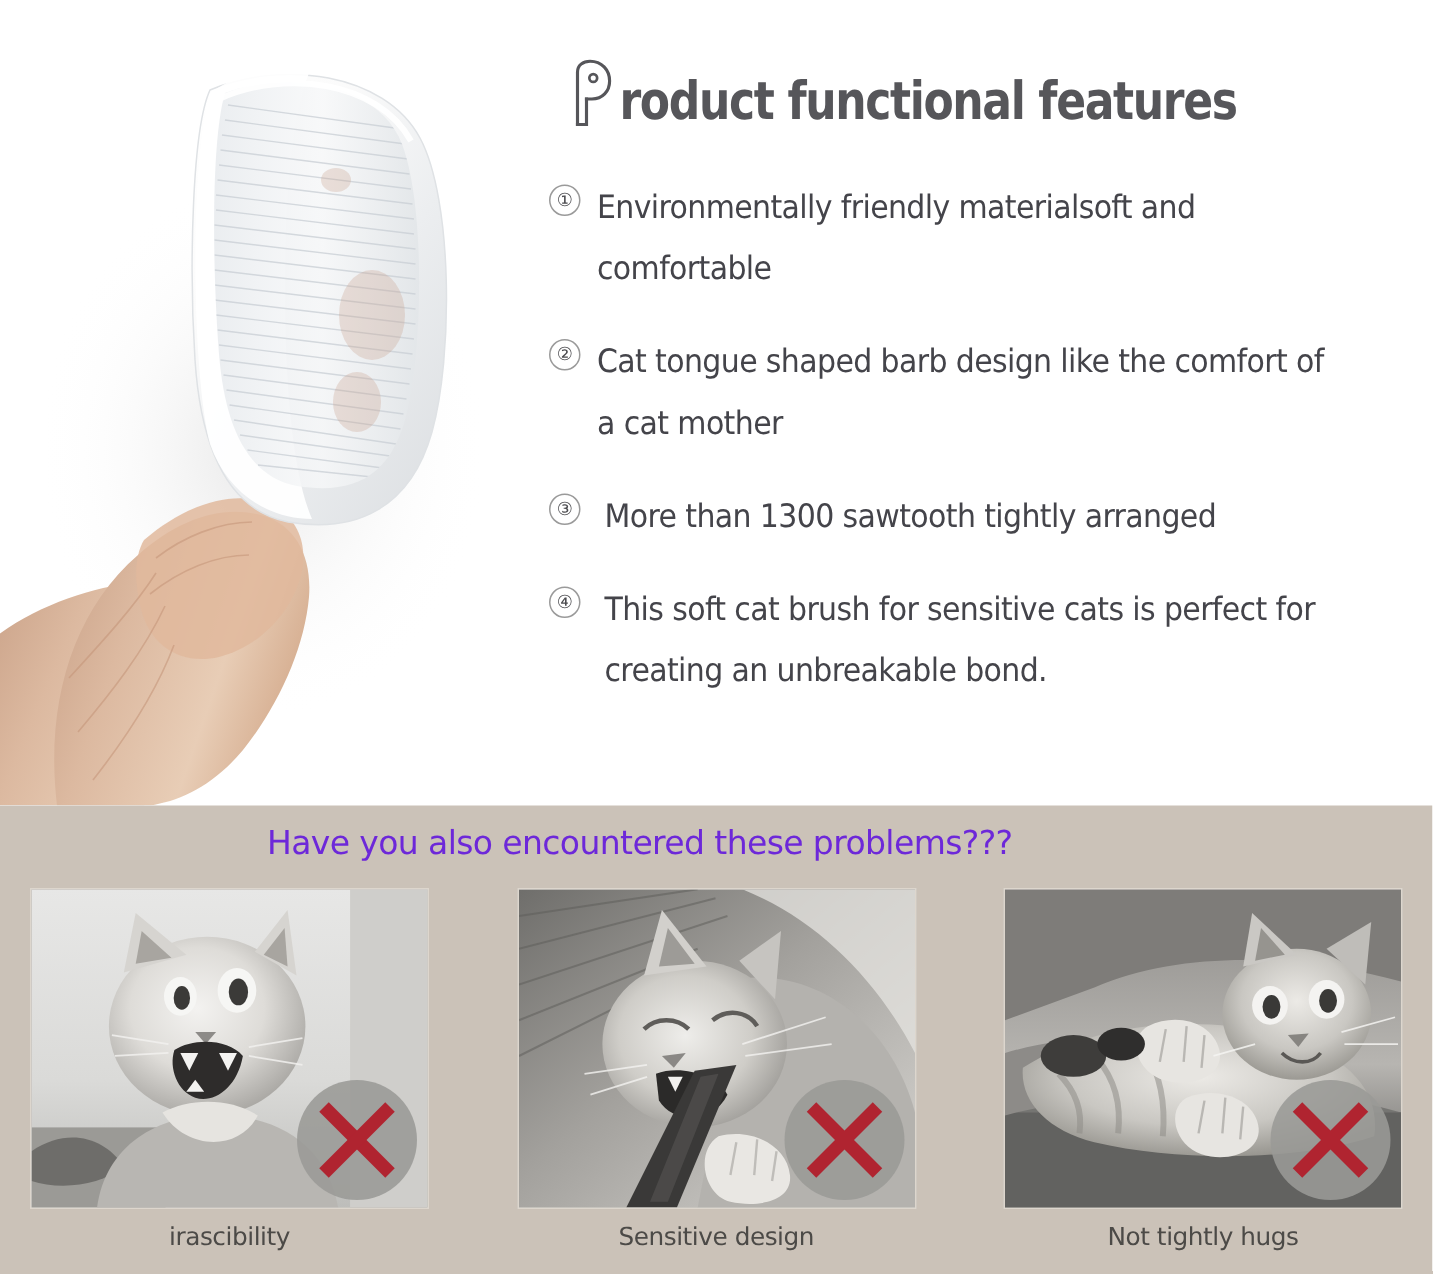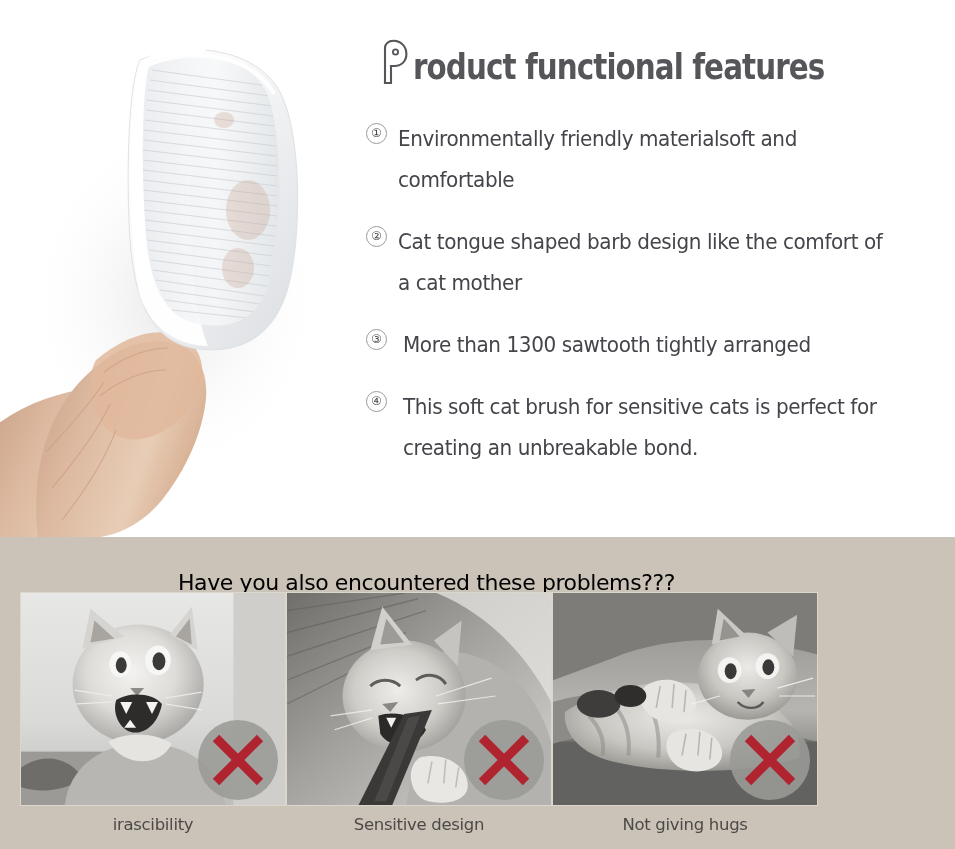--- a/index.html
+++ b/index.html
@@ -116,31 +116,30 @@
     background: #cbc2b8;
   }
   .problems-heading {
     position: absolute;
     left: 0; top: 13px;
     width: 853px;
     text-align: center;
     font-family: "DejaVu Sans", sans-serif;
     font-size: 22px;
     letter-spacing: -0.4px;
-    color: #000000;
-    margin-top: 20px;
+    color: #6d28d9;
   }
 
   .cards {
     position: absolute;
     left: 20px;
     top: 55px;
     width: 915px;
     display: flex;
-    justify-content: flex-start;
+    justify-content: space-between;
   }
   .card { width: 266px; }
   .card-photo {
     position: relative;
     width: 266px;
     height: 214px;
     border: 1px solid #ddd6cd;
     overflow: hidden;
     background: #b9b9b6;
   }
@@ -516,18 +515,18 @@
           <span class="x-badge">
             <svg viewBox="0 0 82 82">
               <circle cx="41" cy="41" r="40" fill="#9a9a96" opacity="0.88"></circle>
               <g stroke="#b02430" stroke-width="9" stroke-linecap="butt">
                 <line x1="19" y1="19" x2="63" y2="63"></line>
                 <line x1="63" y1="19" x2="19" y2="63"></line>
               </g>
             </svg>
           </span>
         </div>
-        <div class="card-caption">Not giving hugs</div>
+        <div class="card-caption">Not tightly hugs</div>
       </div>
 
     </div>
   </div>
 </div>
 
 </body></html>

